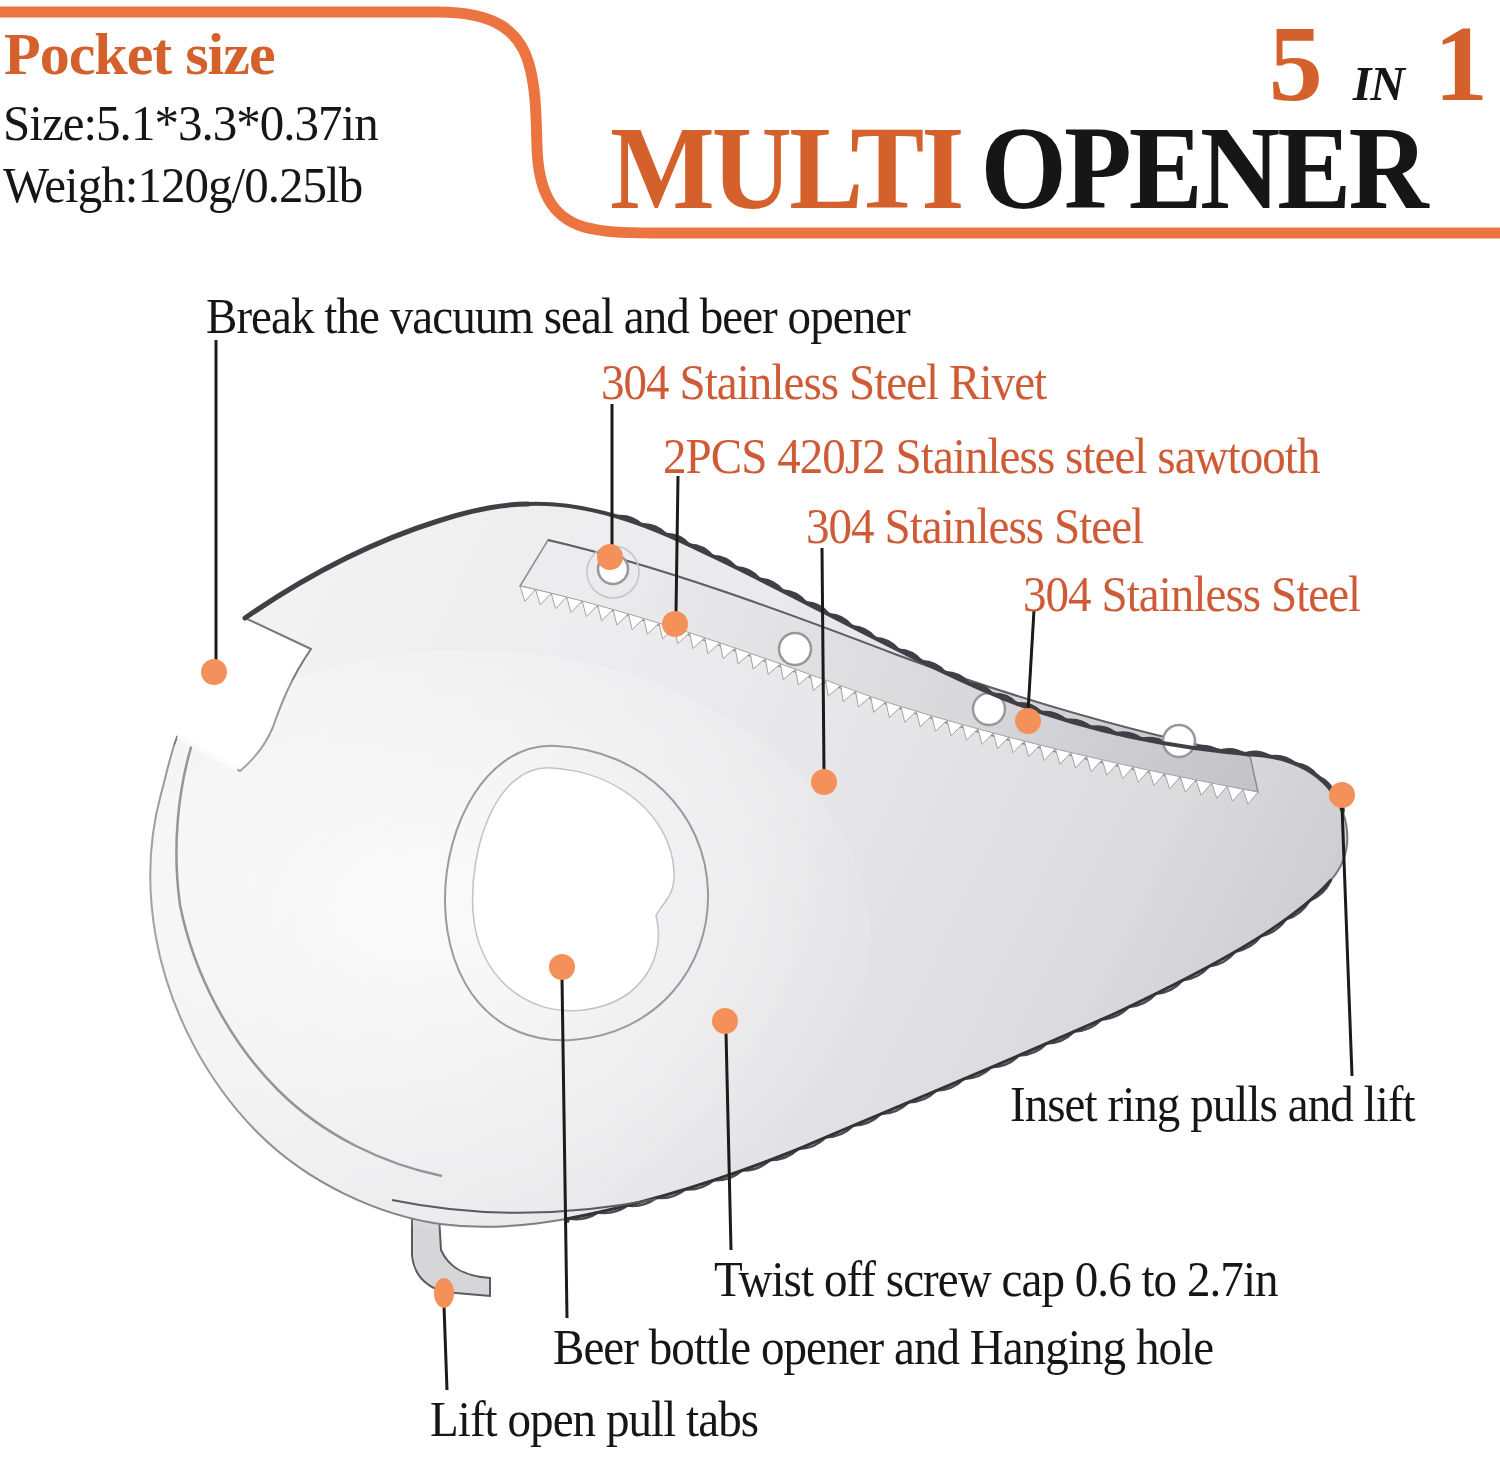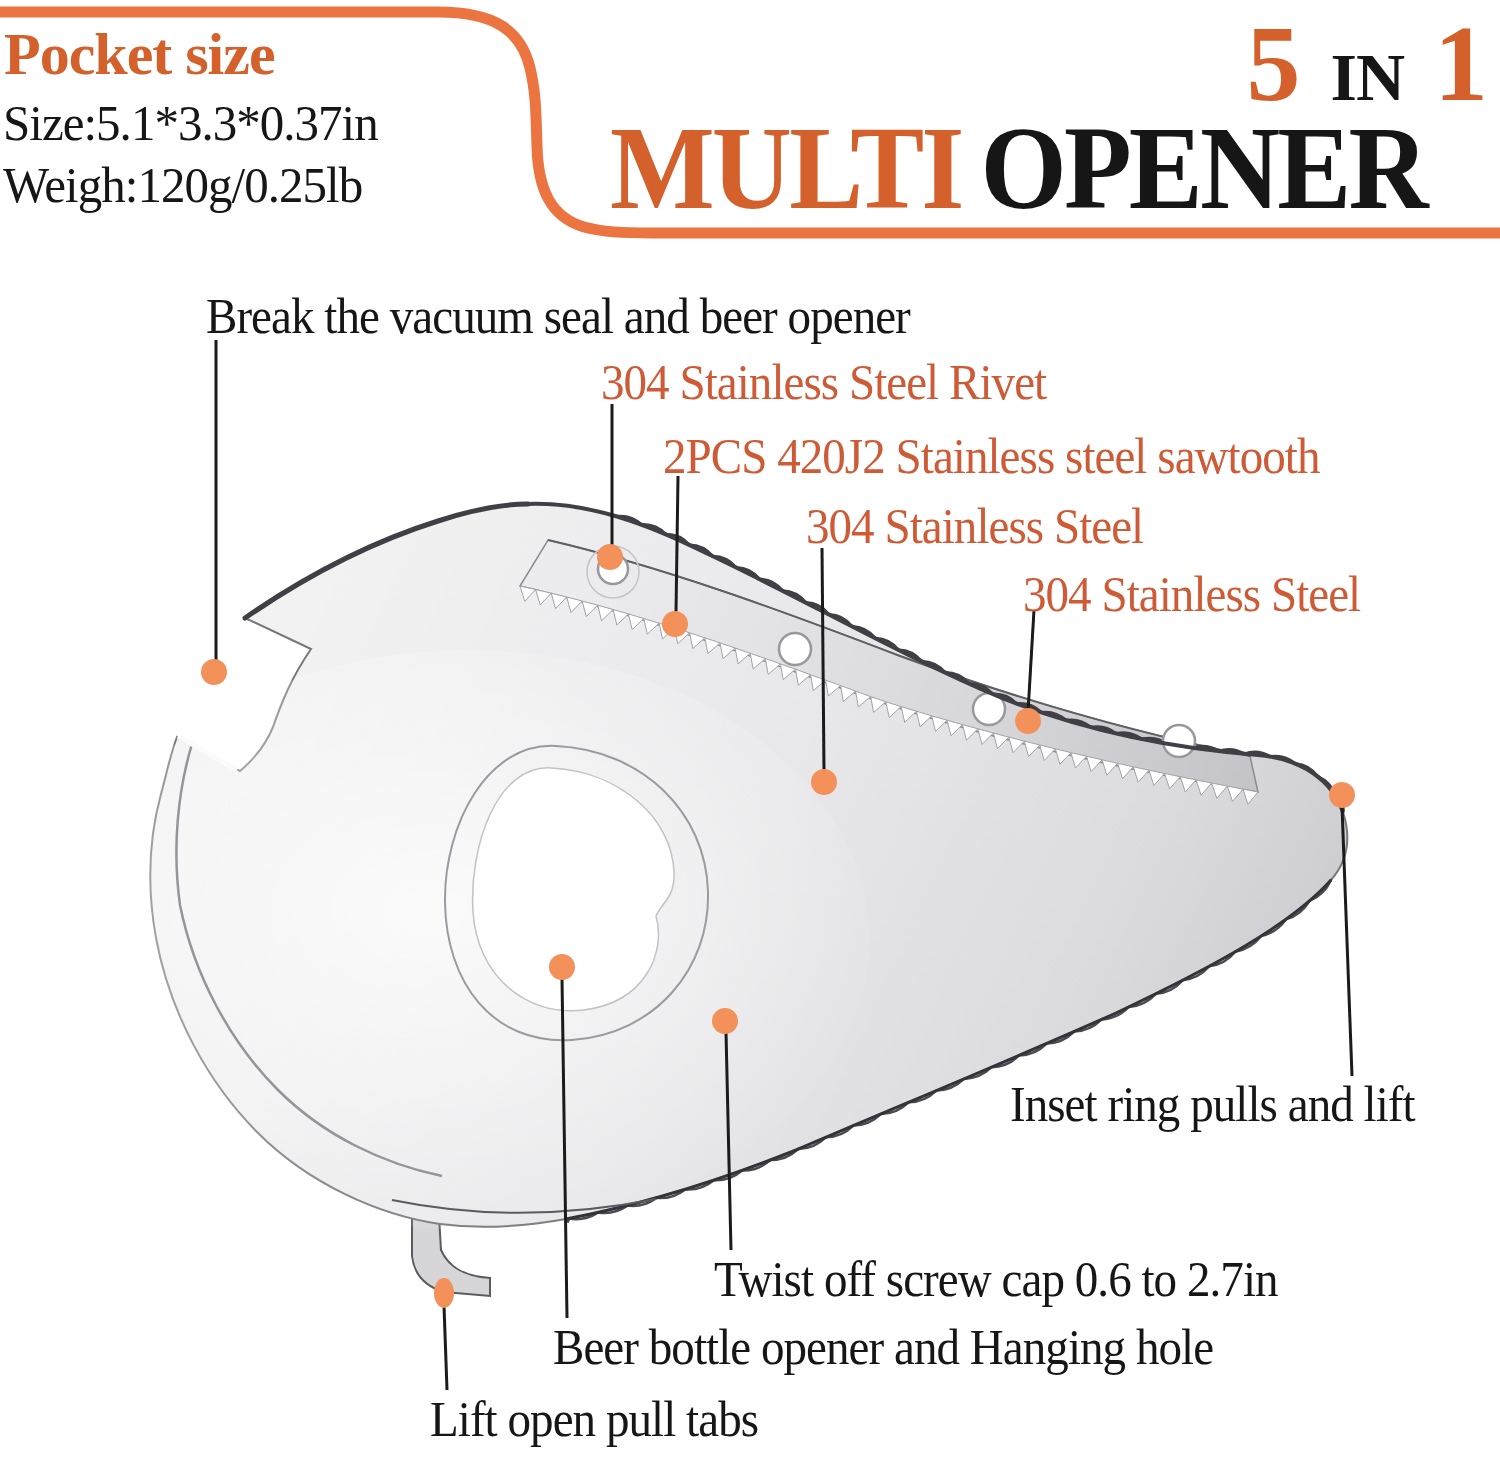--- a/index.html
+++ b/index.html
@@ -18,21 +18,21 @@
        color:var(--text-black);}
   .lbl.orange{color:var(--label-orange);}
   #pocket-title{position:absolute;left:4px;top:20px;font-size:60px;font-weight:bold;
        color:var(--accent-orange);letter-spacing:-1px;white-space:nowrap;}
   .pocket-line{position:absolute;left:3px;font-size:51px;color:var(--text-black);
        letter-spacing:-1px;transform:scaleX(0.96);transform-origin:left top;white-space:nowrap;}
   #pocket-size-line{top:94px;}
   #pocket-weight-line{top:156px;}
   #badge{position:absolute;top:10px;right:12px;display:flex;align-items:baseline;gap:30px;}
   #badge .big{font-size:108px;font-weight:bold;color:var(--accent-orange);line-height:1;}
-  #badge .mid{font-size:68px;font-weight:bold;color:var(--text-black);line-height:1;letter-spacing:-1px;}
+  #badge .mid{font-size:48px;font-weight:bold;color:var(--text-black);line-height:1;letter-spacing:-1px;font-style:italic;}
   #title-row{position:absolute;left:610px;top:110px;font-size:118px;font-weight:bold;
        letter-spacing:-3px;line-height:1;white-space:nowrap;transform:scaleX(0.94);
        transform-origin:left top;}
   #title-multi{color:var(--accent-orange);margin-right:20px;}
   #title-opener{color:var(--text-black);}
 </style>
 </head>
 <body>
 
 <div id="page">

